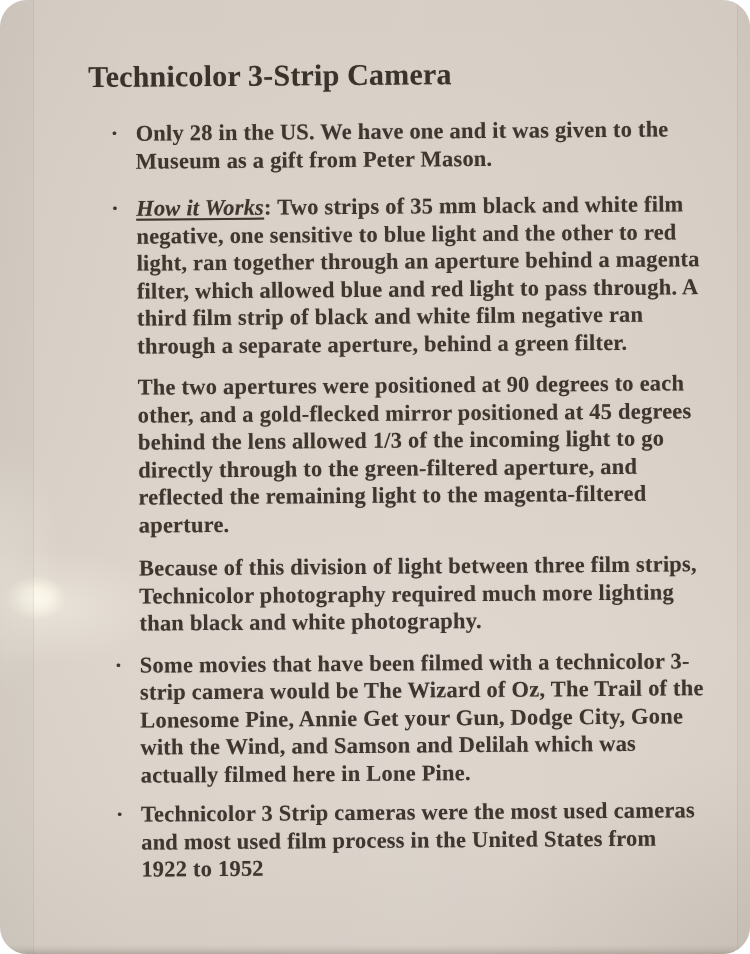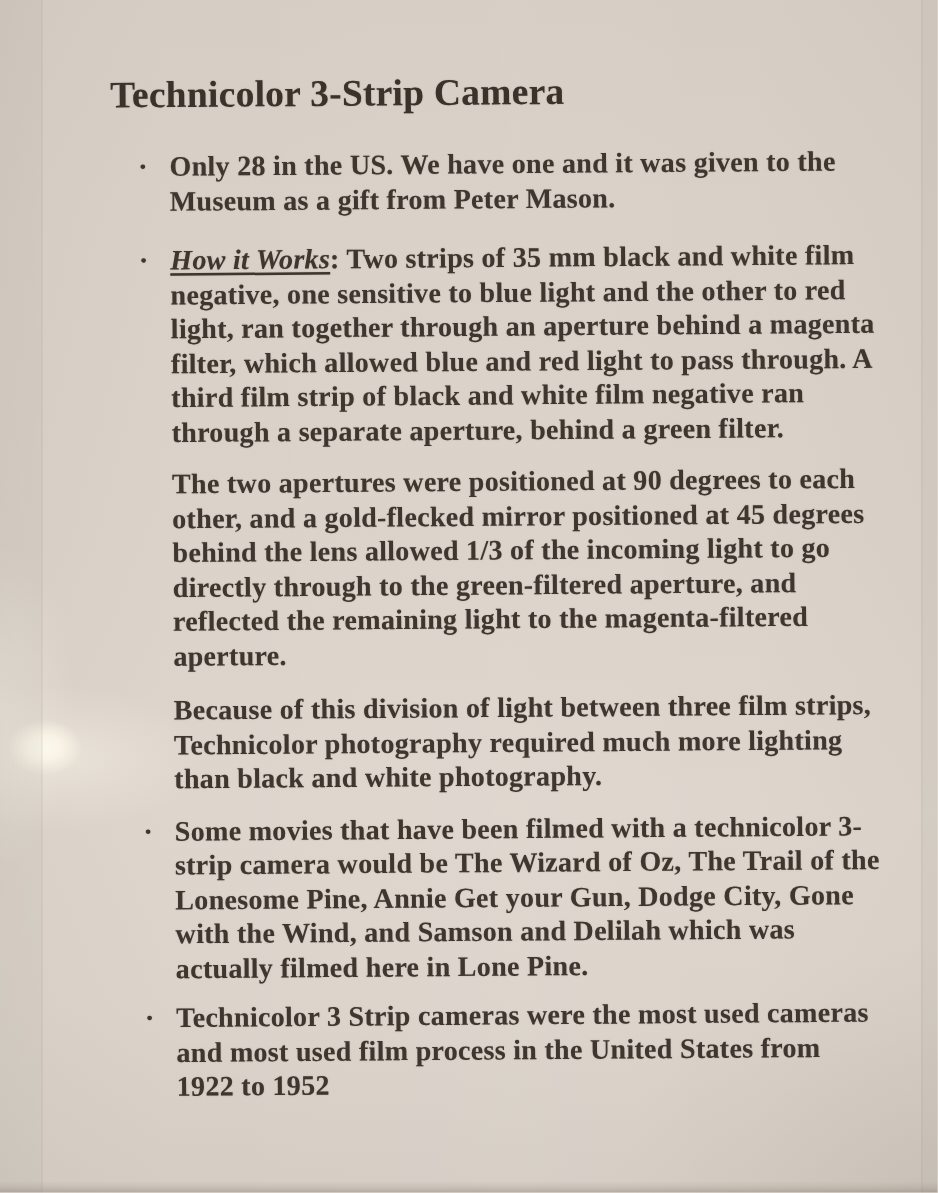--- a/index.html
+++ b/index.html
@@ -18,20 +18,21 @@
         #fffdf2 0%, #fdf7e9 45%, rgba(251,245,232,0.55) 70%, rgba(244,238,226,0) 100%),
       radial-gradient(ellipse 115px 58px at 48px 606px,
         rgba(248,243,232,0.55) 0%, rgba(242,236,225,0.28) 55%, rgba(240,234,223,0) 100%),
       radial-gradient(ellipse 60px 130px at 0px 565px,
         rgba(246,241,231,0.5) 0%, rgba(242,237,227,0) 100%),
       radial-gradient(ellipse 260px 200px at 750px 954px,
         rgba(120,110,98,0.10) 0%, rgba(120,110,98,0) 100%),
       linear-gradient(180deg,
         #d6cdc4 0%, #d9d0c7 18%, #dbd2c9 45%, #ded6cd 68%, #dcd4cb 84%, #d5cdc4 100%),
       #d9d0c8;
+    border-radius: 27px;
   }
   
   .sheen {
     position: absolute; inset: 0;
     background: linear-gradient(90deg,
       rgba(120,115,110,0.06) 0%, rgba(120,115,110,0.03) 5%,
       rgba(255,255,255,0.00) 18%, rgba(255,255,255,0.04) 55%,
       rgba(255,255,255,0.00) 80%, rgba(120,115,110,0.04) 100%);
     pointer-events: none;
   }

